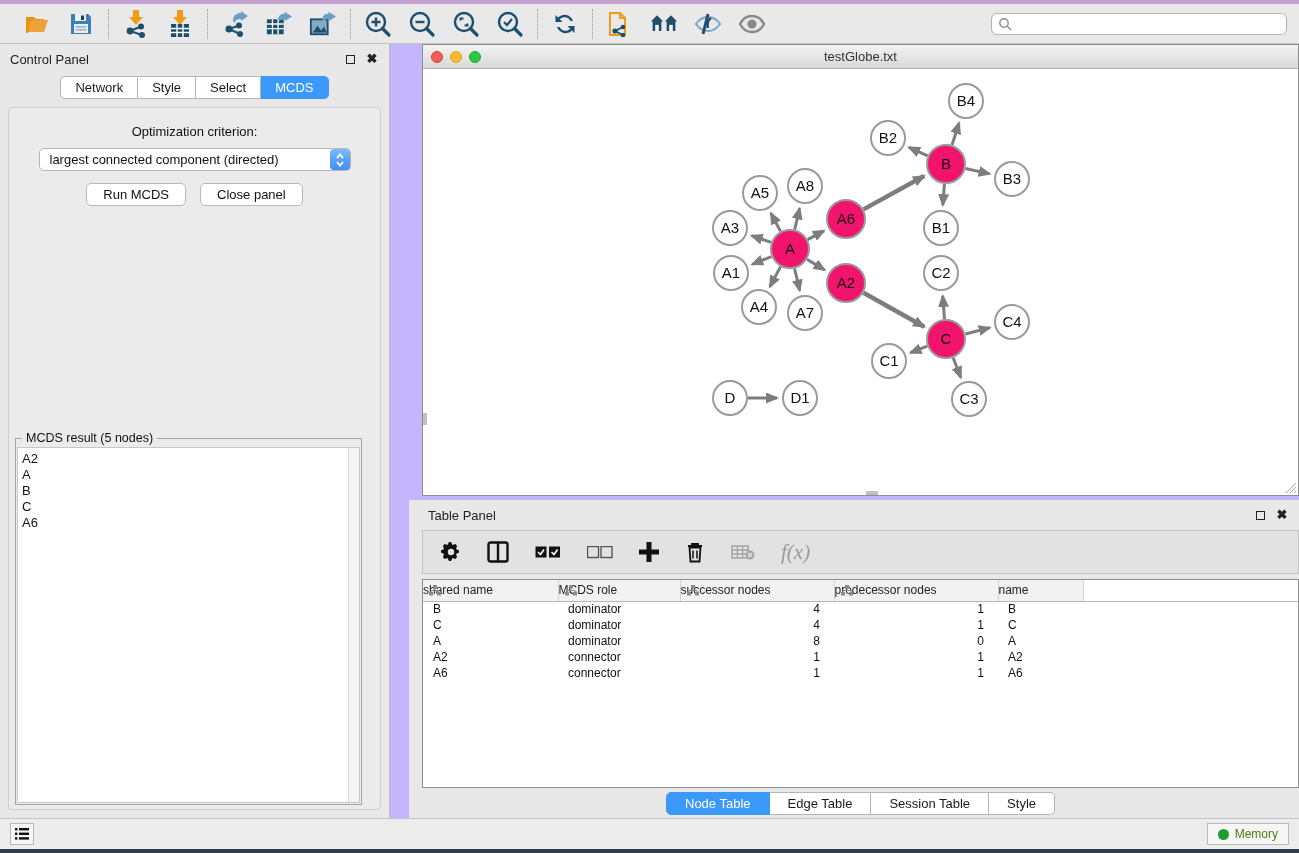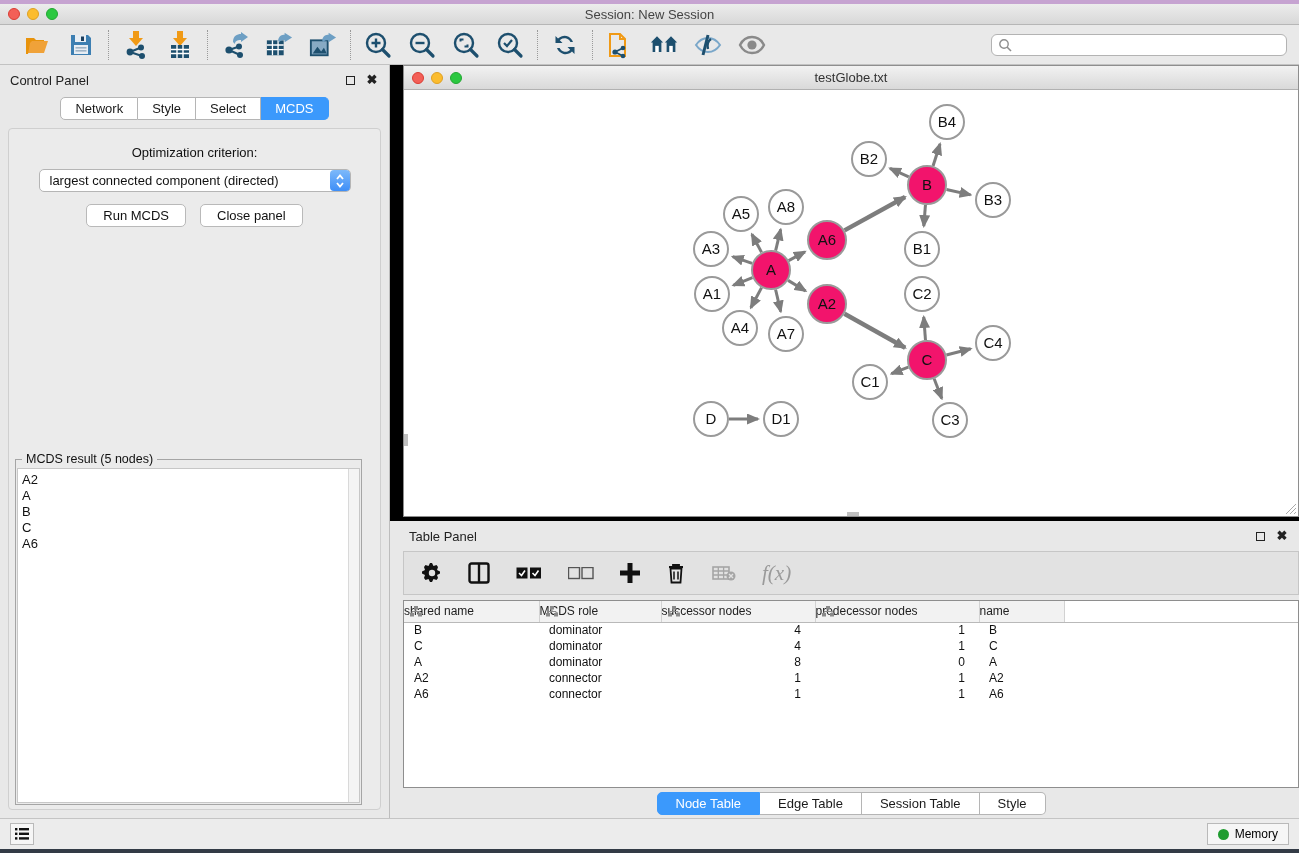--- a/index.html
+++ b/index.html
@@ -20,21 +20,21 @@
   
   .toolbar { height:40px; background:#e9e9e9; border-bottom:1px solid #c2c2c2; display:flex; align-items:center; padding:0 10px; }
   .tgroup { display:flex; align-items:center; gap:16px; padding:0 13px; }
   .tsep { width:1px; height:30px; border-left:1px dotted #9a9a9a; }
   .ticon { width:28px; height:28px; display:flex; align-items:center; justify-content:center; cursor:pointer; }
   .search-wrap { margin-left:auto; margin-right:2px; }
   .search-box { width:296px; height:22px; background:#fff; border:1px solid #b3b3b3; border-radius:6px; display:flex; align-items:center; padding:0 6px; }
   .search-box input { border:none; outline:none; flex:1; font-size:12px; background:transparent; }
 
   
-  .main { flex:1; display:flex; overflow:hidden; background:#000000; }
+  .main { flex:1; display:flex; overflow:hidden; background:#c4b5fd;gap:19px; }
 
   
   .control-panel { width:390px; background:#e8e8e8; border-right:1px solid #bdbdbd; position:relative; display:flex; flex-direction:column; }
   .panel-header { height:26px; display:flex; align-items:center; padding:4px 10px 0 10px; font-size:13px; color:#222; }
   .panel-header .spacer { flex:1; }
   .mini-btn { width:14px; height:14px; display:flex; align-items:center; justify-content:center; margin-left:8px; cursor:pointer; color:#222; }
   .float-square { width:9px; height:9px; border:1.5px solid #222; }
   .close-x { font-size:13px; font-weight:bold; line-height:10px; }
 
   .seg-tabs { display:flex; justify-content:center; margin:6px 0 4px 0; }
@@ -84,38 +84,30 @@
   table.node-table th.filler { background:#fff; border-right:none; }
   table.node-table td { font-size:12px; color:#111; height:16px; padding:0 14px 0 10px; white-space:nowrap; }
   td.al { text-align:left; } td.ar { text-align:right; }
 
   .tp-tabs { height:30px; display:flex; align-items:center; justify-content:center; }
   .tp-tabs .seg { padding:3px 18px; }
 
   
   .statusbar { height:31px; background:#ececec; border-top:1px solid #c4c4c4; display:flex; align-items:center; padding:0 10px; }
   .status-left-btn { width:24px; height:22px; background:#f6f6f6; border:1px solid #b9b9b9; display:flex; align-items:center; justify-content:center; cursor:pointer; }
-  .memory-btn { margin-left:auto; height:22px; background:#f6f6f6; border:1px solid #b9b9b9; display:flex; align-items:center; gap:6px; padding:0 10px; font-size:12px; color:#000000; cursor:pointer; }
+  .memory-btn { margin-left:auto; height:22px; background:#f6f6f6; border:1px solid #b9b9b9; display:flex; align-items:center; gap:6px; padding:0 10px; font-size:12px; color:#4d7c0f; cursor:pointer; }
   .mem-dot { width:11px; height:11px; border-radius:50%; background:#1f9c30; }
 </style>
 </head>
 <body>
 
 <div class="desktop-bottom"></div>
 
 <div class="app-window">
 
-  <div class="titlebar">
-    <div class="lights">
-      <div class="light red"></div>
-      <div class="light yellow"></div>
-      <div class="light green"></div>
-    </div>
-    <div class="title">Session: New Session</div>
-  </div>
 
   <div class="toolbar">
     <div class="tgroup">
       <div class="ticon">
         <svg width="26" height="22" viewBox="0 0 26 22">
             <path d="M2 4 h8 l2 2 h8 v3 H2 z" fill="#e8930c"></path>
             <path d="M2 9 l4 0 l2 -2 h16 l-4 12 H2 z" fill="#f0a239"></path>
             <path d="M2 9 h4 l-2 11 H2 z" fill="#e8930c"></path>
           </svg>
       </div>

